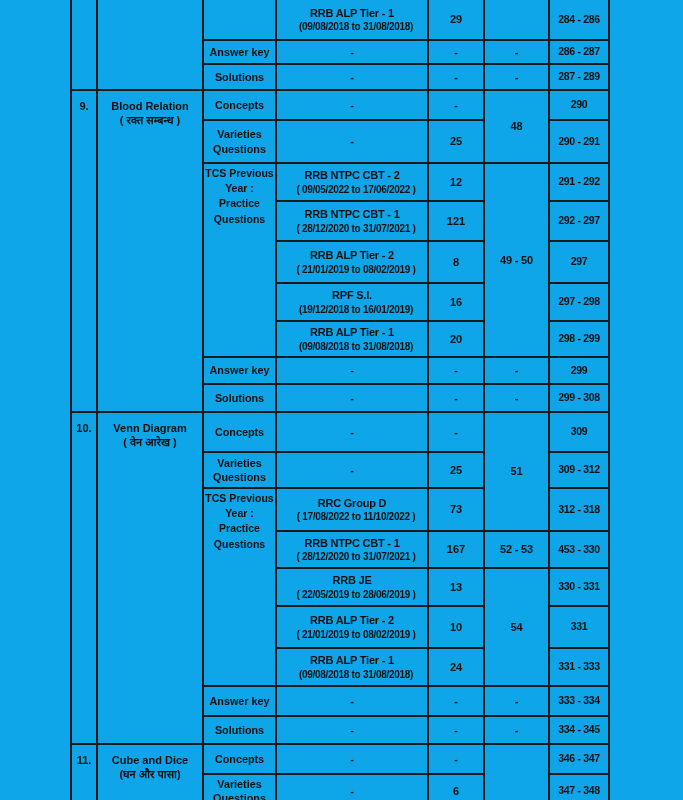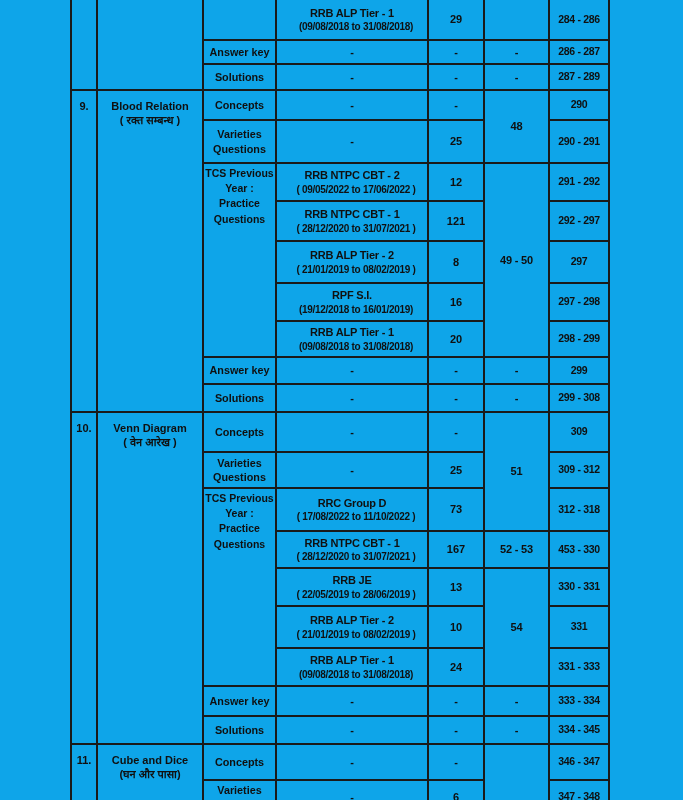--- a/index.html
+++ b/index.html
@@ -224,21 +224,21 @@
     <td class="pages">333 - 334</td>
   </tr>
   <tr style="height:28px">
     <td class="sub">Solutions</td>
     <td>-</td>
     <td class="count">-</td>
     <td class="mid">-</td>
     <td class="pages">334 - 345</td>
   </tr>
 
-  <tr style="height:36px">
+  <tr style="height:30px">
     <td rowspan="2" class="v-top">11.</td>
     <td rowspan="2" class="v-top">
       <div>Cube and Dice</div>
       <div class="topic-hi">(घन और पासा)</div>
     </td>
     <td class="sub">Concepts</td>
     <td>-</td>
     <td class="count">-</td>
     <td rowspan="2" class="mid"></td>
     <td class="pages">346 - 347</td>

